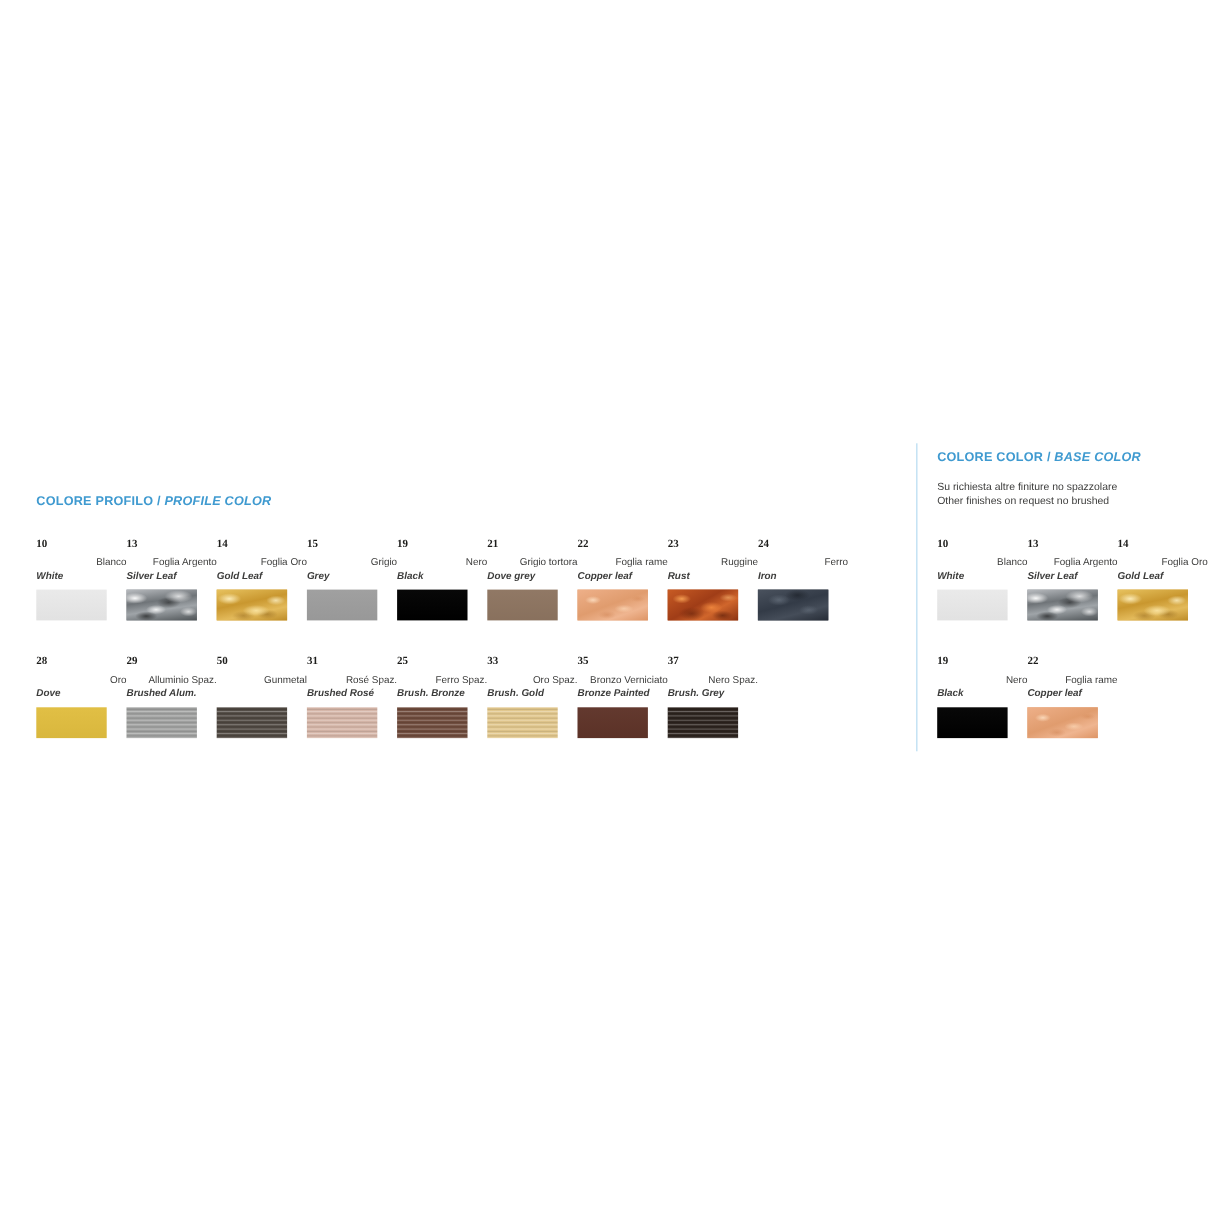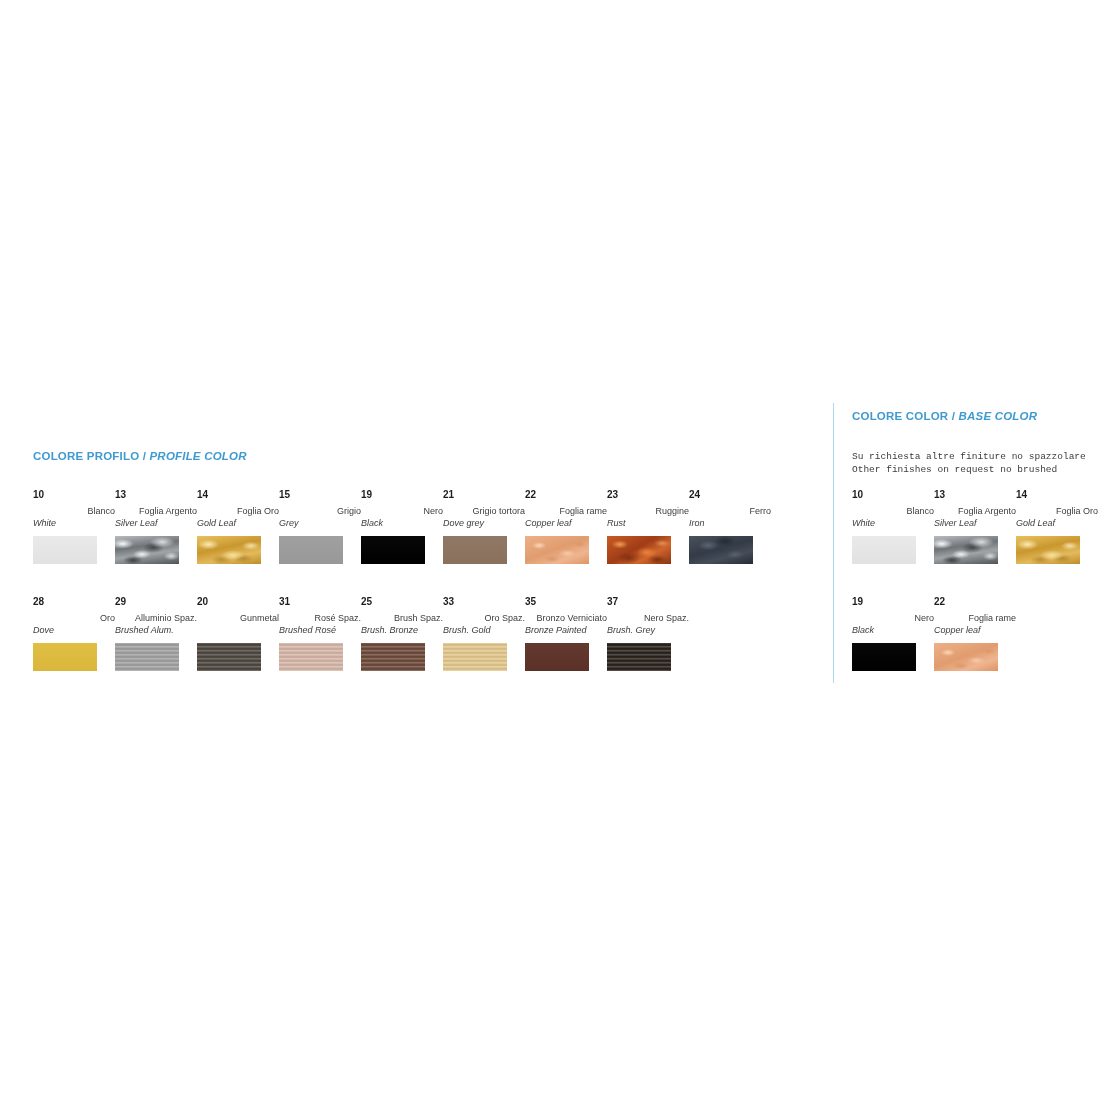--- a/index.html
+++ b/index.html
@@ -57,34 +57,36 @@
   .swatch-cell {
     width: 82px;
     position: relative;
   }
   .sw-code {
     font-size: 10px;
     font-weight: bold;
     color: #1d1d1b;
     line-height: 13px;
     margin-bottom: 4px;
+    font-family: Liberation Serif, serif;
   }
   .sw-it {
     font-size: 9px;
     color: #3c3c3b;
     line-height: 12px;
     white-space: nowrap;
     text-align: right;
   }
   .sw-en {
     font-size: 9px;
     color: #3c3c3b;
     font-style: italic;
     line-height: 12px;
     white-space: nowrap;
+    font-weight: bold;
   }
   .sw-chip {
     margin-top: 7px;
     width: 64px;
     height: 28px;
     background-color: #cccccc;
     background-repeat: no-repeat;
     background-size: 100% 100%;
   }
 
@@ -104,26 +106,25 @@
     background: #aed8ef;
   }
   #base-heading {
     position: absolute;
     left: 0;
     top: 0;
   }
   #base-note {
     position: absolute;
     left: 0;
-    top: 40px;
+    top: 26px;
     font-size: 9.5px;
     color: #3c3c3b;
     line-height: 13px;
     white-space: nowrap;
-    font-family: Liberation Mono, monospace;
   }
   #base-row-1 { top: 78px; grid-template-columns: repeat(3, 82px); }
   #base-row-2 { top: 185px; grid-template-columns: repeat(3, 82px); }
 
   
   .tx-brushed-h {
     background-image:
       repeating-linear-gradient(0deg,
         rgba(255,255,255,0.34) 0px,
         rgba(255,255,255,0.04) 1px,
@@ -250,34 +251,34 @@
         <div class="sw-en">Dove</div>
         <div class="sw-chip tx-plain" style="background-color: rgb(224, 189, 63);"></div>
       </div>
       <div class="swatch-cell">
         <div class="sw-code">29</div>
         <div class="sw-it">Alluminio Spaz.</div>
         <div class="sw-en">Brushed Alum.</div>
         <div class="sw-chip tx-brushed-h" style="background-color: rgb(160, 161, 160);"></div>
       </div>
       <div class="swatch-cell">
-        <div class="sw-code">20</div>
+        <div class="sw-code">50</div>
         <div class="sw-it">Gunmetal</div>
         <div class="sw-en">&nbsp;</div>
         <div class="sw-chip tx-brushed-h" style="background-color: rgb(78, 71, 64);"></div>
       </div>
       <div class="swatch-cell">
         <div class="sw-code">31</div>
         <div class="sw-it">Rosé Spaz.</div>
         <div class="sw-en">Brushed Rosé</div>
         <div class="sw-chip tx-brushed-h" style="background-color: rgb(214, 182, 168);"></div>
       </div>
       <div class="swatch-cell">
         <div class="sw-code">25</div>
-        <div class="sw-it">Brush Spaz.</div>
+        <div class="sw-it">Ferro Spaz.</div>
         <div class="sw-en">Brush. Bronze</div>
         <div class="sw-chip tx-brushed-h" style="background-color: rgb(110, 74, 59);"></div>
       </div>
       <div class="swatch-cell">
         <div class="sw-code">33</div>
         <div class="sw-it">Oro Spaz.</div>
         <div class="sw-en">Brush. Gold</div>
         <div class="sw-chip tx-brushed-h" style="background-color: rgb(226, 199, 140);"></div>
       </div>
       <div class="swatch-cell">

